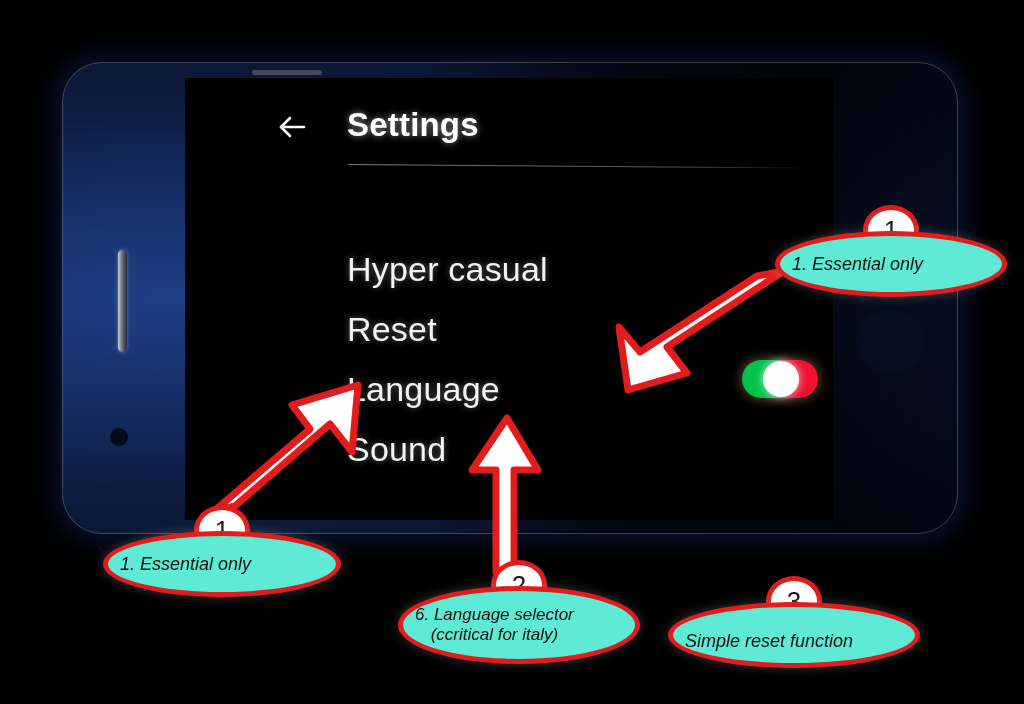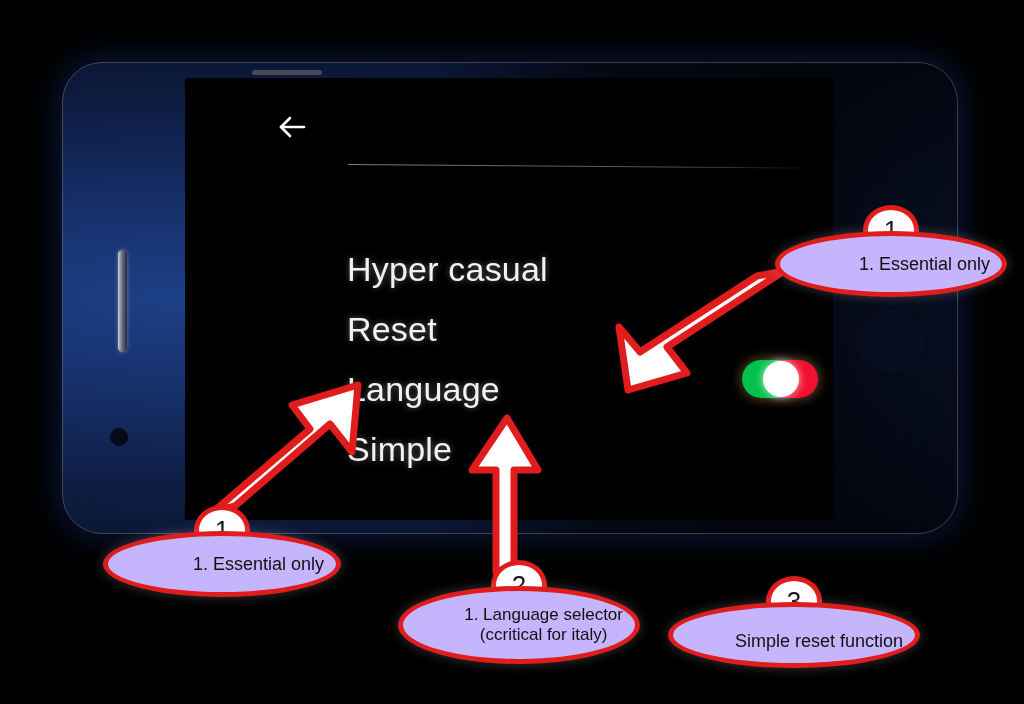--- a/index.html
+++ b/index.html
@@ -188,30 +188,31 @@
     line-height: 40px;
     text-align: center;
     z-index: 1;
   }
   .callout-body {
     position: absolute;
     left: 0;
     top: 26px;
     width: 100%;
     border-radius: 50%;
-    background: #c4b5fd;
+    background: #5eead4;
     border: 5px solid #e11c1c;
     box-sizing: border-box;
     display: flex;
     align-items: center;
-    justify-content: flex-end;
+    justify-content: flex-start;
     text-align: center;
     color: #111111;
     z-index: 2;
     box-shadow: 0 0 12px rgba(255,255,255,0.22);
+    font-style: italic;
   }
   .callout-text {
     padding: 0 12px;
     line-height: 1.15;
   }
 
   #callout-1-top   { left: 775px; top: 205px; width: 232px; }
   #callout-1-top .callout-body   { height: 66px; }
   #callout-1-top .callout-text   { font-size: 18px; }
 
@@ -242,26 +243,27 @@
 
   <div id="phone-screen">
 
     <svg id="back-arrow-icon" viewBox="0 0 34 34">
       <g stroke="#ffffff" stroke-width="2.6" fill="none" stroke-linecap="round" stroke-linejoin="round">
         <line x1="29" y1="17" x2="6" y2="17"></line>
         <polyline points="15,8 6,17 15,26"></polyline>
       </g>
     </svg>
 
+    <div id="screen-title">Settings</div>
     <div id="title-divider"></div>
 
     <div class="menu-item" style="top:172px;">Hyper casual</div>
     <div class="menu-item" style="top:232px;">Reset</div>
     <div class="menu-item" style="top:292px;">Language</div>
-    <div class="menu-item" style="top:352px;">Simple</div>
+    <div class="menu-item" style="top:352px;">Sound</div>
   </div>
 
   <div id="toggle-essential-only">
     <div id="toggle-knob"></div>
   </div>
 
   <svg id="arrow-layer" viewBox="0 0 1024 704">
 
     <g>
       <polygon points="784,271 667,347 687,373 628,390 619,327 640,352 757,276" fill="#ffffff" stroke="#e11c1c" stroke-width="7" stroke-linejoin="round"></polygon>
@@ -287,21 +289,21 @@
     <div class="callout-badge">1</div>
     <div class="callout-body">
       <span class="callout-text">1. Essential only</span>
     </div>
   </div>
 
   <div class="callout" id="callout-2">
     <div class="callout-badge">2</div>
     <div class="callout-body">
       <span class="callout-text">
-        <span>1. Language selector</span><br>
+        <span>6. Language selector</span><br>
         <span>(ccritical for italy)</span>
       </span>
     </div>
   </div>
 
   <div class="callout" id="callout-3">
     <div class="callout-badge">3</div>
     <div class="callout-body">
       <span class="callout-text">Simple reset function</span>
     </div>

